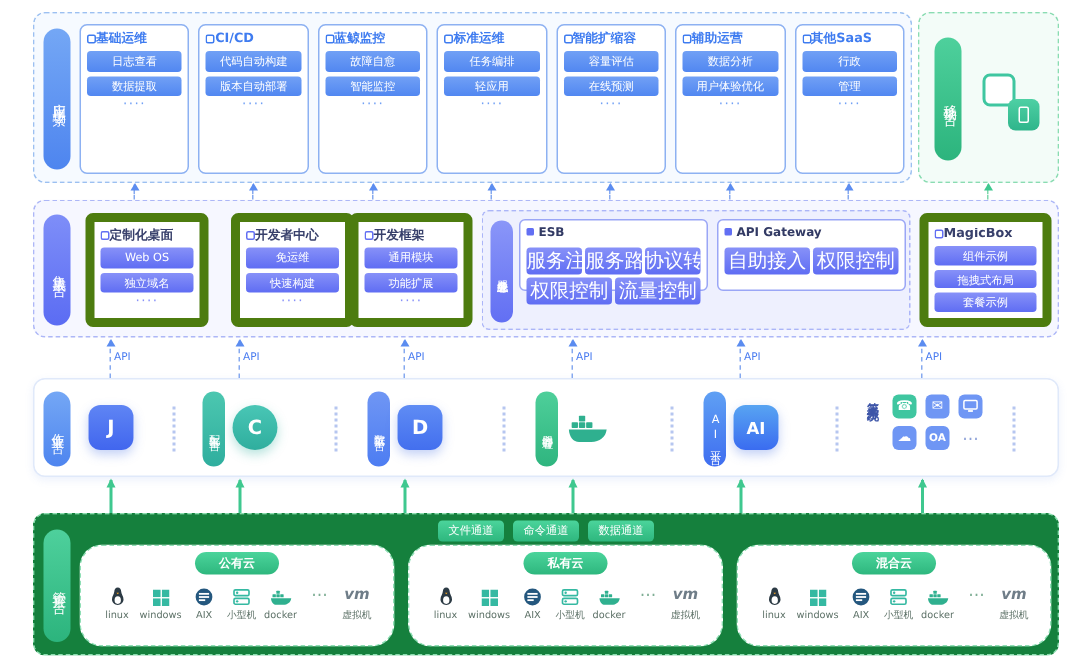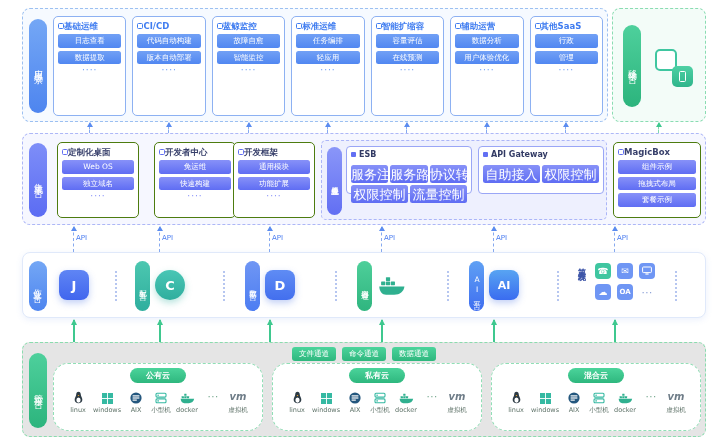--- a/index.html
+++ b/index.html
@@ -5,21 +5,21 @@
   * { box-sizing: border-box; margin: 0; padding: 0; }
   body { margin: 0; background: #fff; }
   #root { position: relative; width: 720px; height: 445px; background: #fff;
           font-family: "DejaVu Sans", "Liberation Sans", sans-serif; overflow: hidden; }
 
   .layer { position: absolute; border-radius: 8px; }
   .l-app  { left: 22px; top: 8px;   width: 586px; height: 114px; background:#f6faff; border:1px dashed #9cc0f1; }
   .l-mob  { left: 612px; top: 8px;  width: 94px;  height: 114px; background:#f3fcf8; border:1px dashed #8adcb2; }
   .l-int  { left: 22px; top: 133px; width: 684px; height: 92px;  background:#f6f7ff; border:1px dashed #adb7f7; }
   .l-job  { left: 22px; top: 252px; width: 684px; height: 66px;  background:#fff; border:1px solid #e0e9fa; box-shadow:0 2px 6px rgba(100,140,230,.12); }
-  .l-ctrl { left: 22px; top: 342px; width: 684px; height: 95px;  background:#e5e5e5; border:1px dashed #8adcae; }
+  .l-ctrl { left: 22px; top: 342px; width: 684px; height: 95px;  background:#15803d; border:1px dashed #8adcae; }
 
   .vlabel { position:absolute; width:18px; writing-mode:vertical-rl; text-orientation:upright;
             display:flex; align-items:center; justify-content:center; color:#fff; font-size:9px;
             letter-spacing:2px; border-radius:9px; }
   .grad-blue   { background:linear-gradient(180deg,#74a7f5,#4e85ef); }
   .grad-int    { background:linear-gradient(180deg,#7e8ef8,#5b6cf3); }
   .grad-green  { background:linear-gradient(180deg,#4ed09c,#2cb47d); }
   .grad-purple { background:linear-gradient(180deg,#8a96f8,#626ff3); }
   .lb-app { left:6px; top:10px; height:94px; }
   .lb-mob { left:10px; top:16px; height:82px; }
@@ -37,21 +37,21 @@
   .pill { background:linear-gradient(180deg,#71a0f5,#5187f1); color:#fff; font-size:7.5px;
           text-align:center; border-radius:2.5px; padding:3px 1px; line-height:1; white-space:nowrap; overflow:hidden; }
   .more { color:#71a0f5; text-align:center; font-size:9px; line-height:6px; letter-spacing:1px; }
 
   .mob-icon { position:absolute; left:42px; top:40px; width:38px; height:38px; }
   .mob-back { position:absolute; left:0; top:0; width:22px; height:22px; border:2px solid #3fc6a0; border-radius:5px; background:#fff; }
   .mob-front{ position:absolute; right:0; bottom:0; width:21px; height:21px; background:linear-gradient(180deg,#4ed0a4,#2fb58b);
               border-radius:5px; display:flex; align-items:center; justify-content:center; }
   .mob-screen{ width:7px; height:11px; border:1.2px solid #fff; border-radius:1.5px; }
 
-  .card2 { position:absolute; top:8px; width:82px; height:76px; background:#fff; border:1px solid #4d7c0f;
+  .card2 { position:absolute; top:8px; width:82px; height:76px; background:#fff; border:6px solid #4d7c0f;
            border-radius:5px; padding:4px; display:flex; flex-direction:column; gap:3px; }
   .card2 .card-h { color:#38406b; }
   .sq2 { border-color:#626ff3; }
   .pill2 { background:linear-gradient(180deg,#8791f8,#5f6df3); color:#fff; font-size:7.5px;
            text-align:center; border-radius:2.5px; padding:3px 1px; line-height:1; white-space:nowrap; overflow:hidden; }
   .more2 { color:#8791f8; }
   .c2a { left:34px; } .c2b { left:131px; } .c2c { left:210px; }
 
   .esb-wrap { position:absolute; left:298px; top:6px; width:286px; height:80px; background:#eef0fe;
               border:1px dashed #abb5f8; border-radius:5px; }

